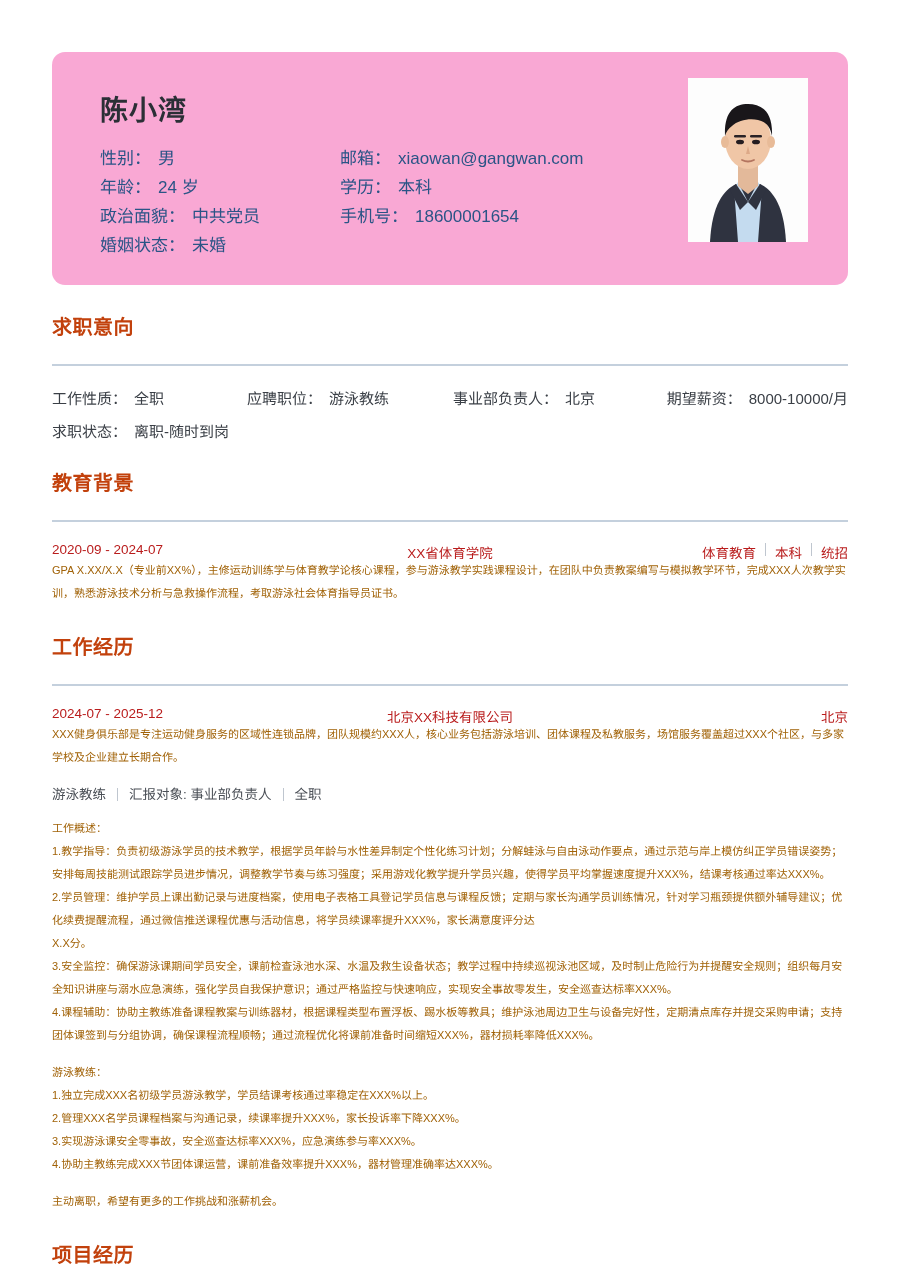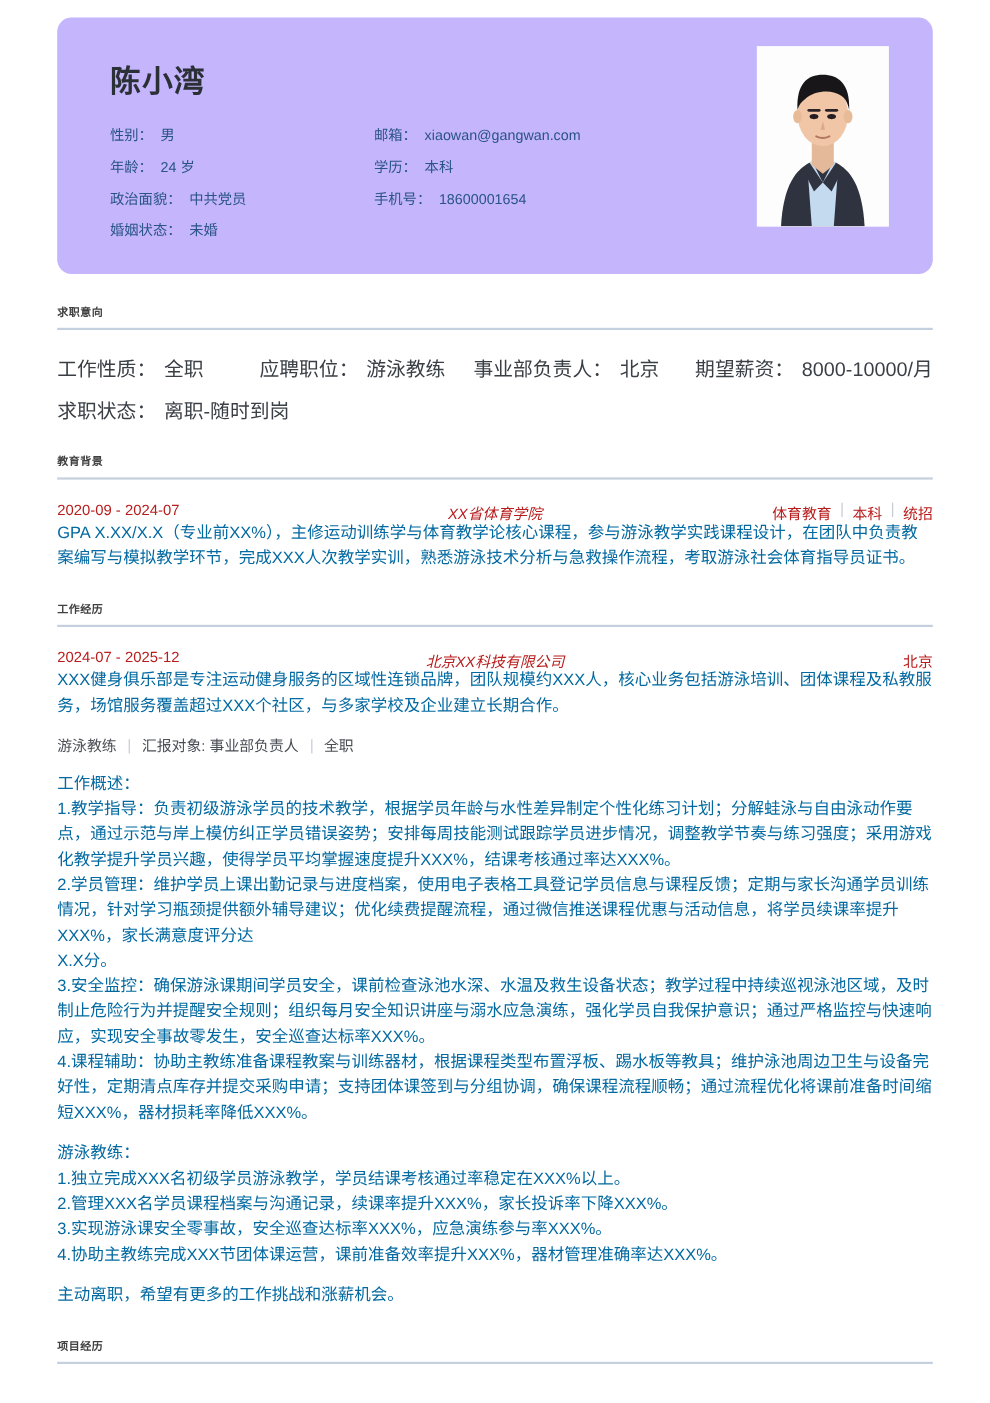--- a/index.html
+++ b/index.html
@@ -16,22 +16,22 @@
     position: relative;
     width: 900px;
     height: 1275px;
     overflow: hidden;
     background: #ffffff;
   }
 
   
   .header-card {
     position: relative;
-    margin: 16px 52px 0 52px;
-    background: #c4b5fd;
+    margin: 52px 52px 0 52px;
+    background: #f9a8d4;
     border-radius: 13px;
     padding: 28px 34px 26px 34px;
     min-height: 208px;
   }
 
   .name {
     font-size: 28px;
     font-weight: bold;
     color: #2b2f36;
     letter-spacing: 1px;
@@ -42,21 +42,21 @@
     display: grid;
     grid-template-columns: 240px 1fr;
     row-gap: 3px;
     margin-left: 14px;
     width: 560px;
   }
 
   .info-item {
     display: flex;
     align-items: baseline;
-    font-size: 13px;
+    font-size: 17px;
     color: #2a5486;
     line-height: 26px;
     white-space: nowrap;
   }
   .info-label { color: #2a5486; }
   .info-value { color: #2a5486; margin-left: 7px; }
 
   
   .photo {
     position: absolute;
@@ -65,37 +65,37 @@
     width: 120px;
     height: 164px;
     overflow: hidden;
     background: #ffffff;
   }
   .photo svg { display: block; width: 120px; height: 164px; }
 
   
   .section { margin: 0 52px; }
   .section-title {
-    font-size: 10px;
+    font-size: 20px;
     font-weight: bold;
-    color: #404040;
+    color: #c2410c;
     letter-spacing: .5px;
     padding-top: 26px;
-    padding-bottom: 8px;
+    padding-bottom: 24px;
   }
   .divider {
     height: 2px;
     background: #c4d0dd;
     margin-bottom: 3px;
   }
 
   
   .intent-row {
     display: flex;
-    font-size: 18px;
+    font-size: 15px;
     color: #3a3f46;
     padding-top: 18px;
     white-space: nowrap;
   }
   .intent-row.second { padding-top: 12px; }
   .intent-cell { display: flex; }
   .intent-cell .k { color: #3a3f46; }
   .intent-cell .v { color: #3a3f46; margin-left: 7px; }
   .c1 { width: 208px; }
   .c2 { width: 220px; }
@@ -109,42 +109,41 @@
     padding-top: 17px;
     height: 32px;
     font-size: 13.5px;
     color: #b91c1c;
   }
   .entry-date { position: absolute; left: 0; top: 17px; }
   .entry-org {
     position: absolute;
     left: 0; right: 0; top: 17px;
     text-align: center;
-    font-style: italic;
   }
   .entry-right {
     position: absolute;
     right: 0; top: 17px;
     display: flex;
     align-items: flex-start;
   }
   .tag-sep {
     display: inline-block;
     width: 1px;
     height: 13px;
     background: #bfc6cf;
     margin: 0 9px;
     position: relative;
     top: 1px;
   }
 
   .para {
-    font-size: 15px;
+    font-size: 11px;
     line-height: 23px;
-    color: #0369a1;
+    color: #a16207;
     padding-top: 2px;
     white-space: pre-wrap;
   }
   .para.tight { padding-top: 0; }
   .para.block { padding-top: 14px; }
 
   .meta-line {
     display: flex;
     align-items: center;
     font-size: 13.5px;

